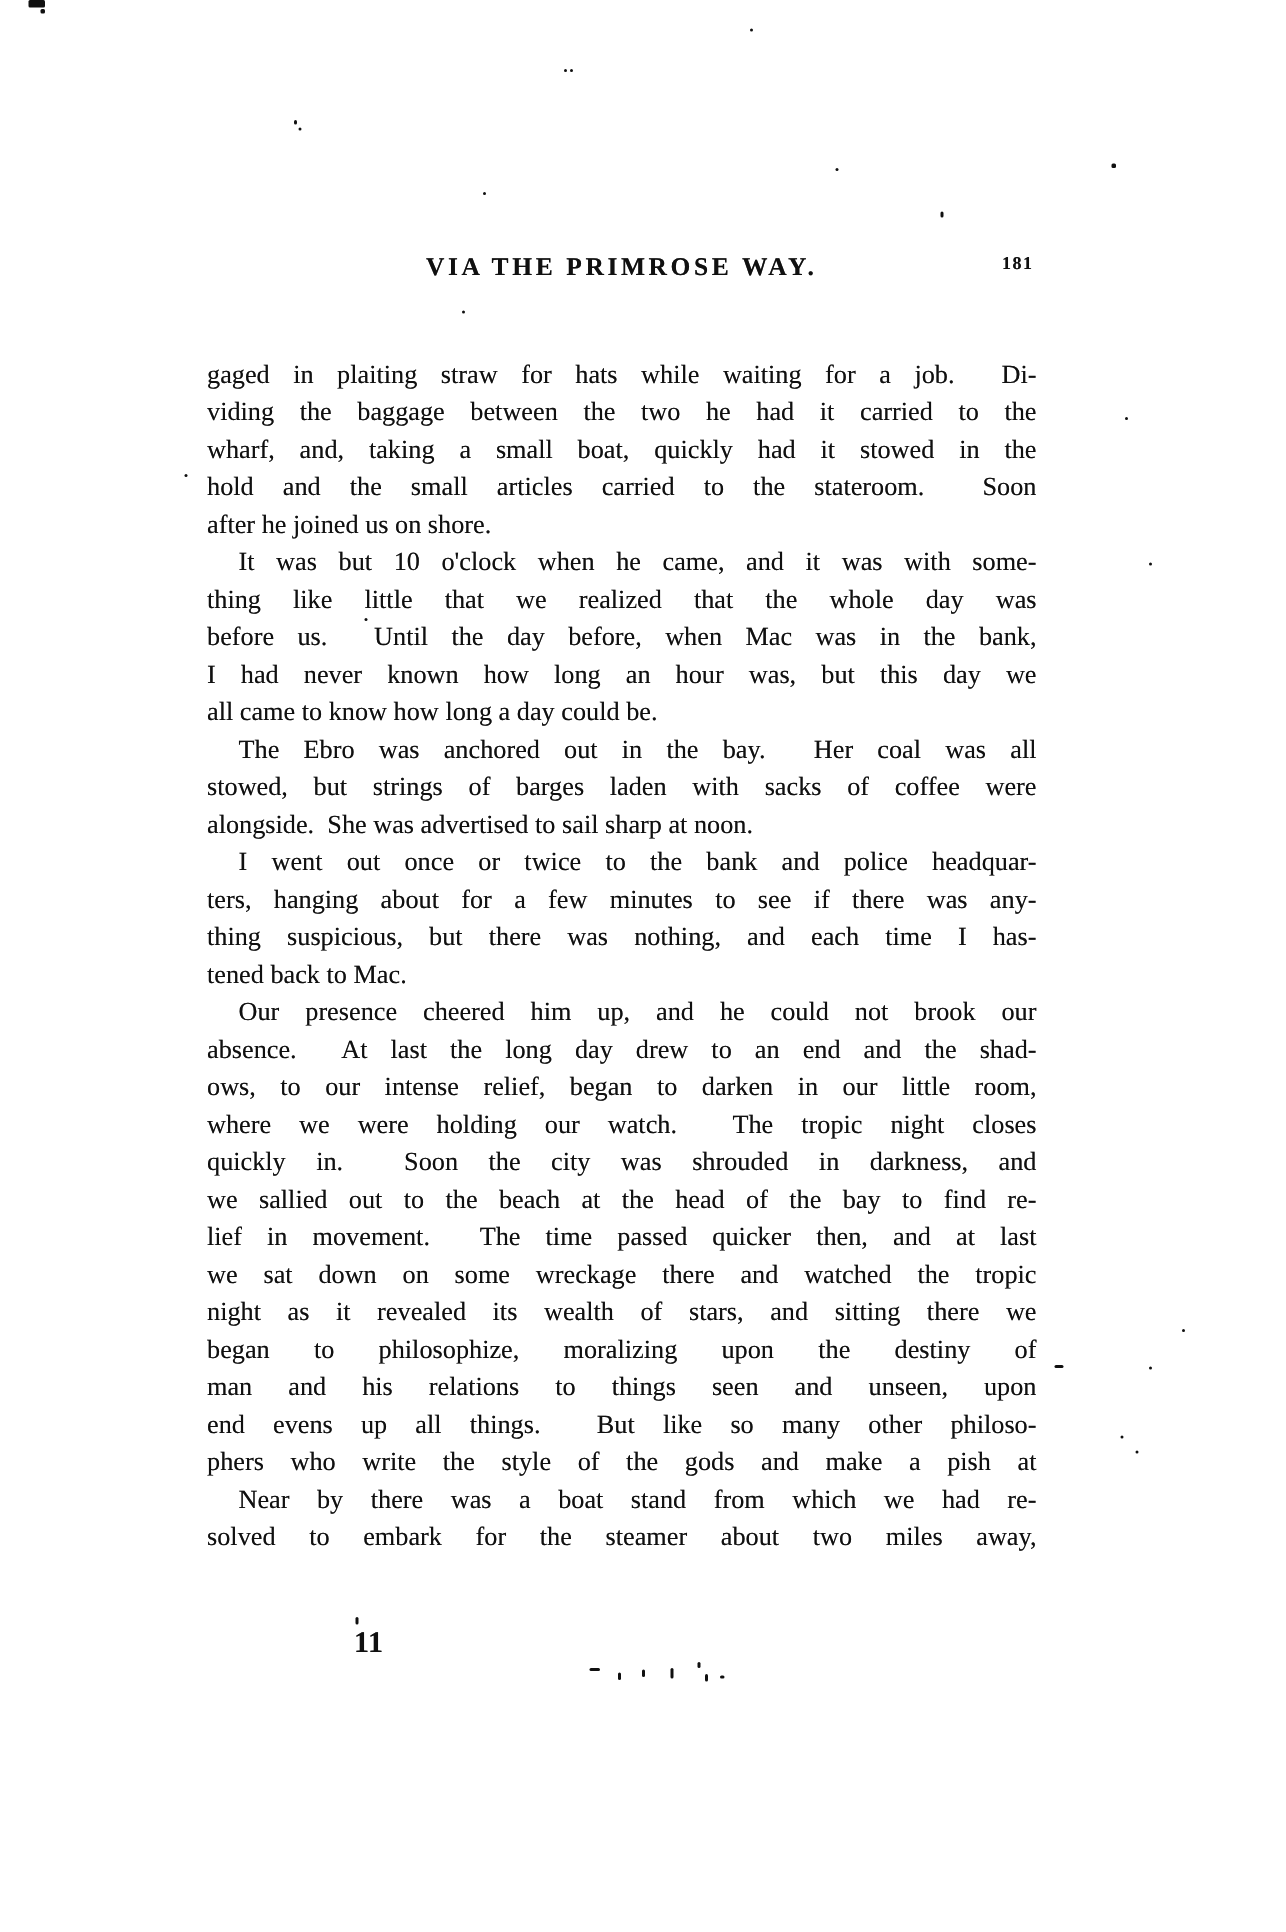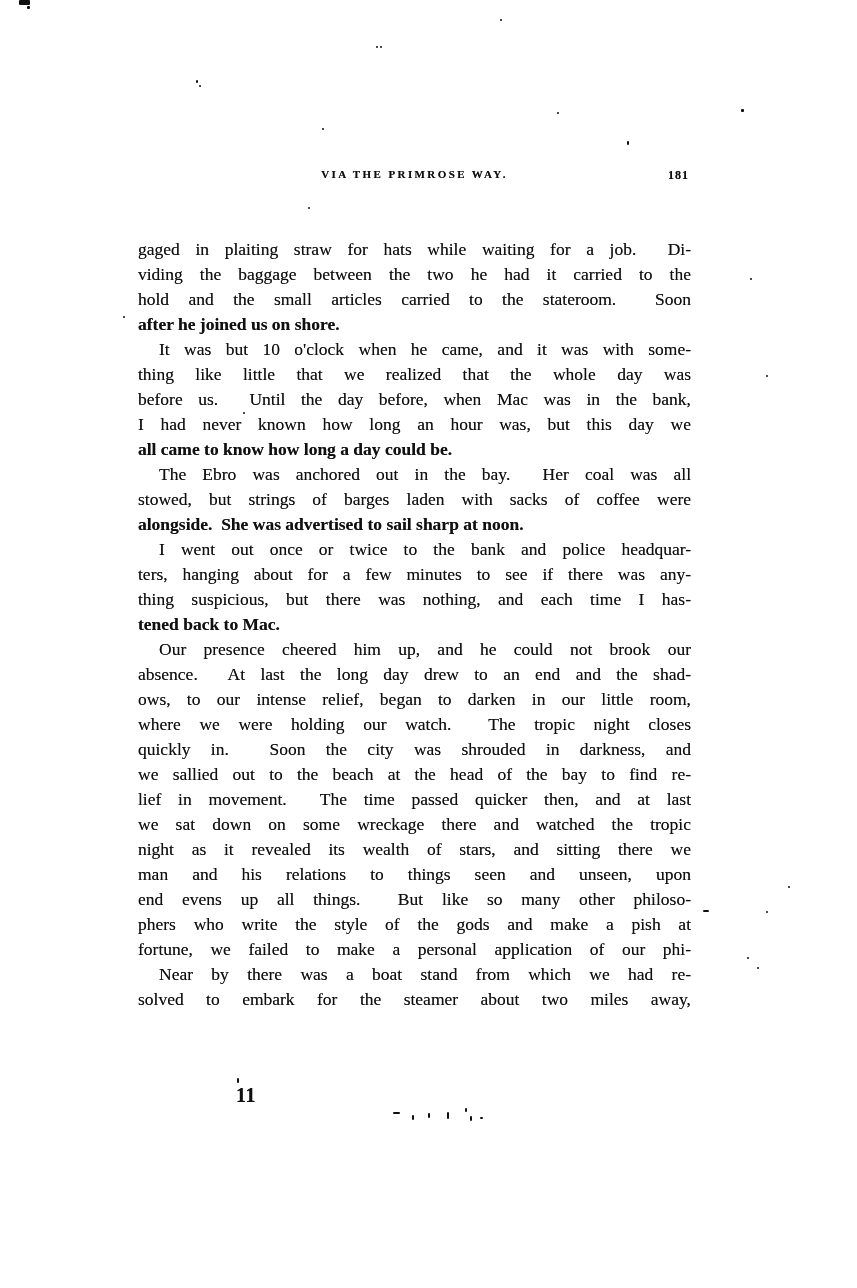--- a/index.html
+++ b/index.html
@@ -21,21 +21,21 @@
     left: 138px;
     top: 168px;
     width: 553px;
     height: 22px;
   }
   .header-title {
     position: absolute;
     left: 0;
     right: 0;
     text-align: center;
-    font-size: 11px;
+    font-size: 17px;
     font-weight: 700;
     letter-spacing: 2.4px;
     white-space: nowrap;
     text-shadow: 0 0 0.4px rgba(0,0,0,0.6);
   }
   .folio {
     position: absolute;
     right: 2px;
     top: 0;
     font-size: 12px;
@@ -55,21 +55,21 @@
   .line {
     height: 25px;
     line-height: 25px;
     text-align: justify;
     text-align-last: justify;
     white-space: pre-wrap;
     overflow: visible;
     text-shadow: 0 0 0.35px rgba(0,0,0,0.55);
   }
   .line.first { text-indent: 21px; }
-  .line.last { text-align-last: left; font-weight: bold; }
+  .line.last { text-align-last: left; }
   .signature-mark {
     position: absolute;
     left: 236px;
     top: 1084px;
     font-size: 20px;
     font-weight: 700;
     letter-spacing: 0.5px;
     text-shadow: 0 0 0.4px rgba(0,0,0,0.7);
   }
   .speck {
@@ -85,20 +85,21 @@
 
   <div class="running-header">
     <div class="header-title">VIA THE PRIMROSE WAY.</div>
     <div class="folio">181</div>
   </div>
 
   <div class="body-text" id="body-text">
       <div class="paragraph">
         <div class="line">gaged in plaiting straw for hats while waiting for a job.  Di-</div>
         <div class="line">viding the baggage between the two he had it carried to the</div>
+        <div class="line">wharf, and, taking a small boat, quickly had it stowed in the</div>
         <div class="line">hold and the small articles carried to the stateroom.  Soon</div>
         <div class="line last">after he joined us on shore.</div>
       </div>
       <div class="paragraph">
         <div class="line first">It was but 10 o'clock when he came, and it was with some-</div>
         <div class="line">thing like little that we realized that the whole day was</div>
         <div class="line">before us.  Until the day before, when Mac was in the bank,</div>
         <div class="line">I had never known how long an hour was, but this day we</div>
         <div class="line last">all came to know how long a day could be.</div>
       </div>
@@ -116,24 +117,24 @@
       <div class="paragraph">
         <div class="line first">Our presence cheered him up, and he could not brook our</div>
         <div class="line">absence.  At last the long day drew to an end and the shad-</div>
         <div class="line">ows, to our intense relief, began to darken in our little room,</div>
         <div class="line">where we were holding our watch.  The tropic night closes</div>
         <div class="line">quickly in.  Soon the city was shrouded in darkness, and</div>
         <div class="line">we sallied out to the beach at the head of the bay to find re-</div>
         <div class="line">lief in movement.  The time passed quicker then, and at last</div>
         <div class="line">we sat down on some wreckage there and watched the tropic</div>
         <div class="line">night as it revealed its wealth of stars, and sitting there we</div>
+        <div class="line">began to philosophize, moralizing upon the destiny of</div>
         <div class="line">man and his relations to things seen and unseen, upon</div>
         <div class="line">end evens up all things.  But like so many other philoso-</div>
         <div class="line">phers who write the style of the gods and make a pish at</div>
-        <div class="line">fortune, we failed to make a personal application of our phi-</div>
       </div>
       <div class="paragraph">
         <div class="line first">Near by there was a boat stand from which we had re-</div>
         <div class="line">solved to embark for the steamer about two miles away,</div>
       </div>
     </div>
 
   <div class="signature-mark">11</div>
 
   <div id="artifacts">

